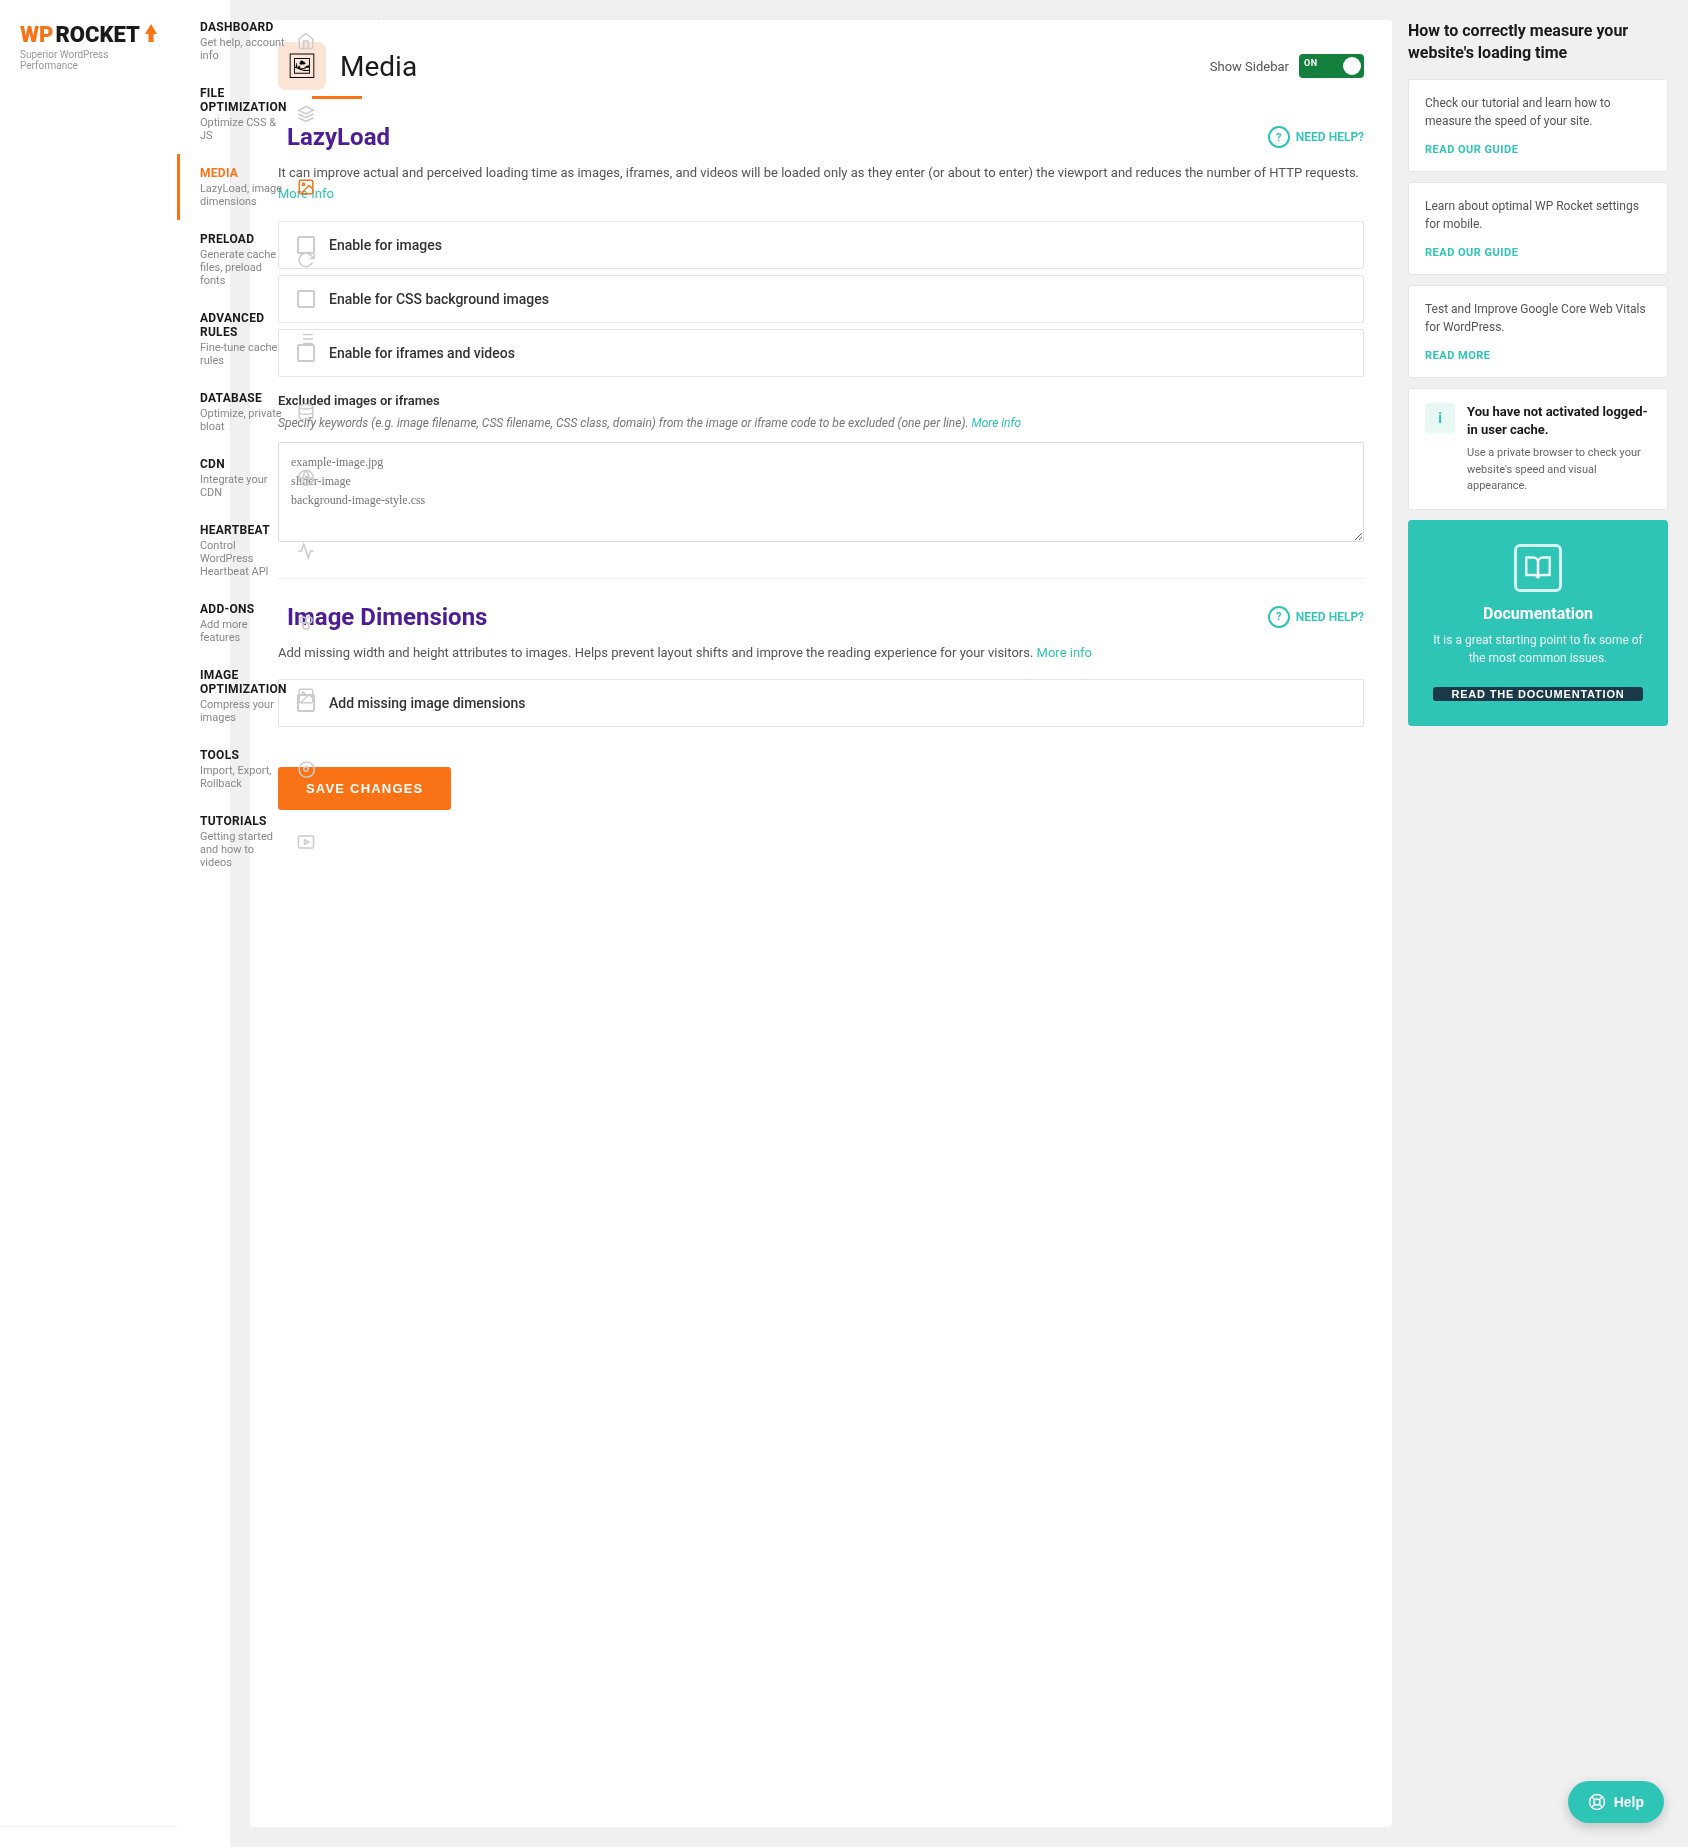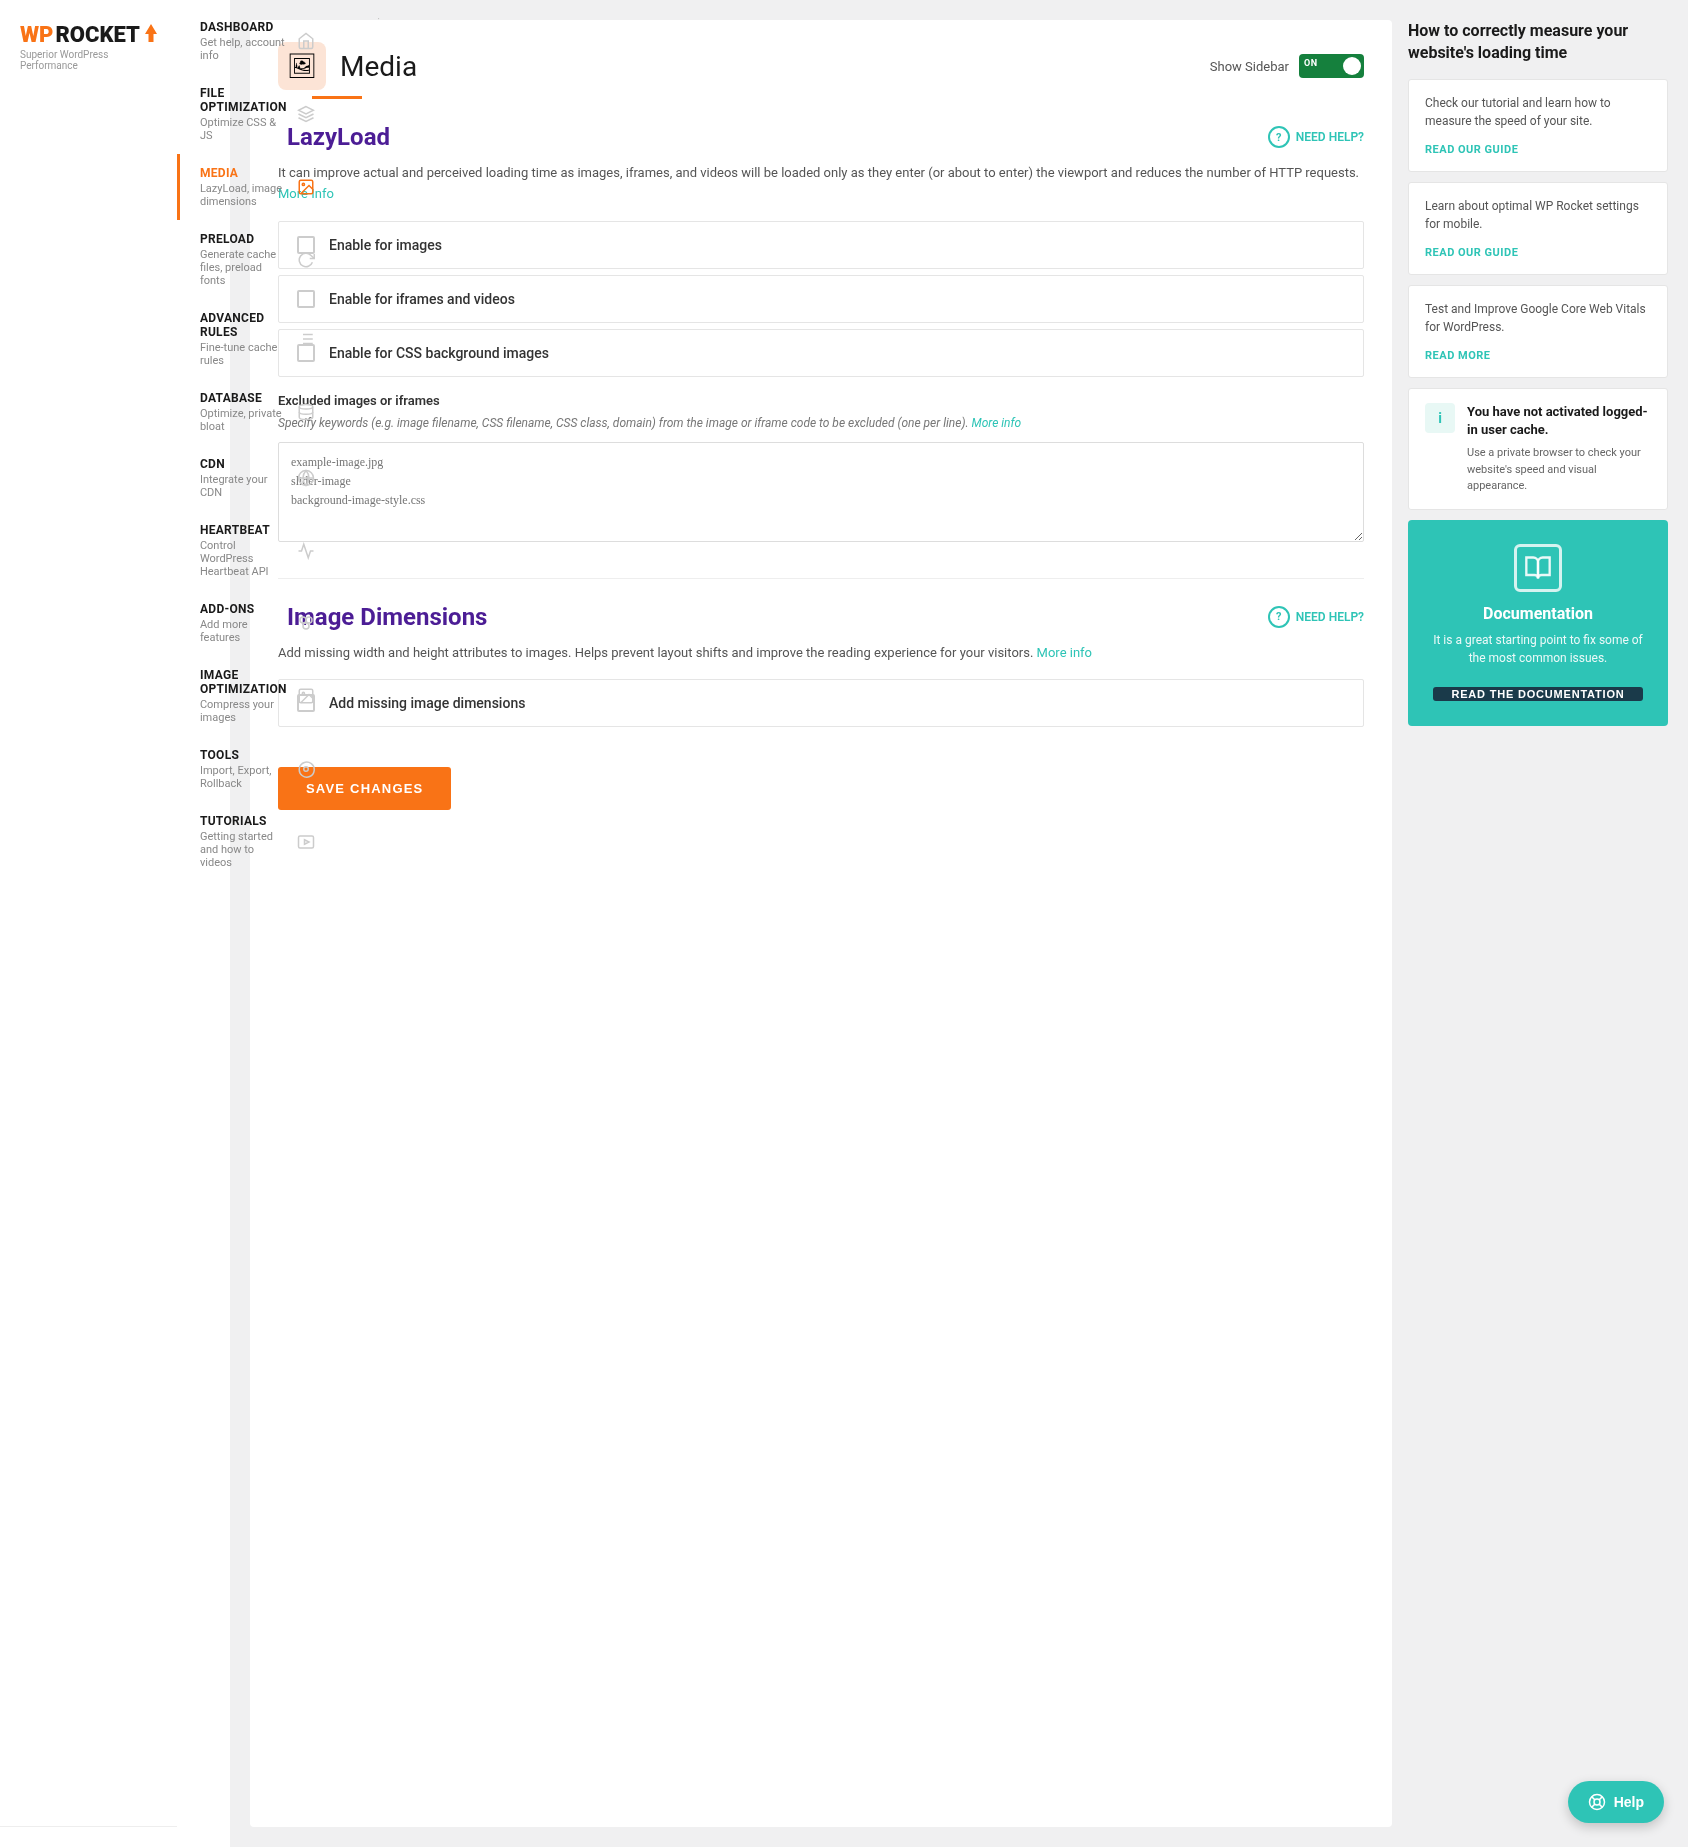--- a/index.html
+++ b/index.html
@@ -482,25 +482,25 @@
           <span>It can improve actual and perceived loading time as images, iframes, and videos will be loaded only as they enter (or about to enter) the viewport and reduces the number of HTTP requests.</span>
           <a href="#">More Info</a>
         </p>
 
         <div class="checkbox-row">
           <div class="checkbox-box"></div>
           <span class="checkbox-label">Enable for images</span>
         </div>
         <div class="checkbox-row">
           <div class="checkbox-box"></div>
-          <span class="checkbox-label">Enable for iframes and videos</span>
+          <span class="checkbox-label">Enable for CSS background images</span>
         </div>
         <div class="checkbox-row">
           <div class="checkbox-box"></div>
-          <span class="checkbox-label">Enable for CSS background images</span>
+          <span class="checkbox-label">Enable for iframes and videos</span>
         </div>
 
         <div class="excluded-section">
           <div class="excluded-title">Excluded images or iframes</div>
           <p class="excluded-desc">
             <span>Specify keywords (e.g. image filename, CSS filename, CSS class, domain) from the image or iframe code to be excluded (one per line).</span>
             <a href="#">More info</a>
           </p>
           <textarea class="excluded-textarea" placeholder="example-image.jpg
 slider-image

